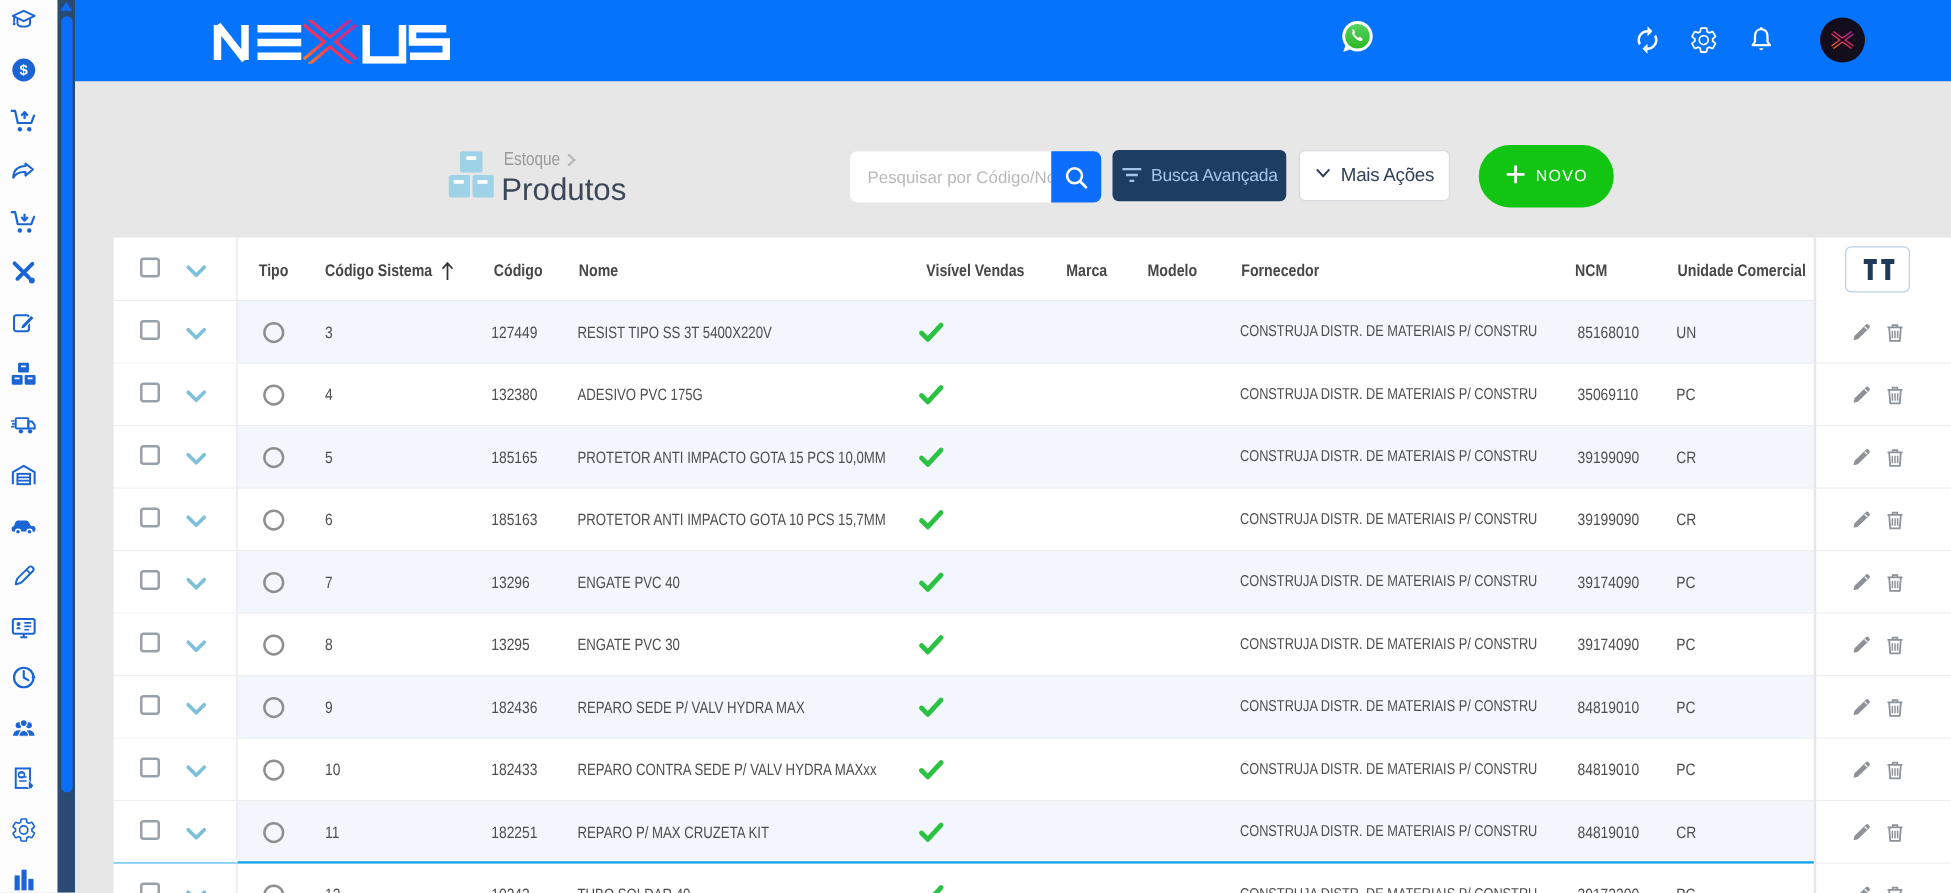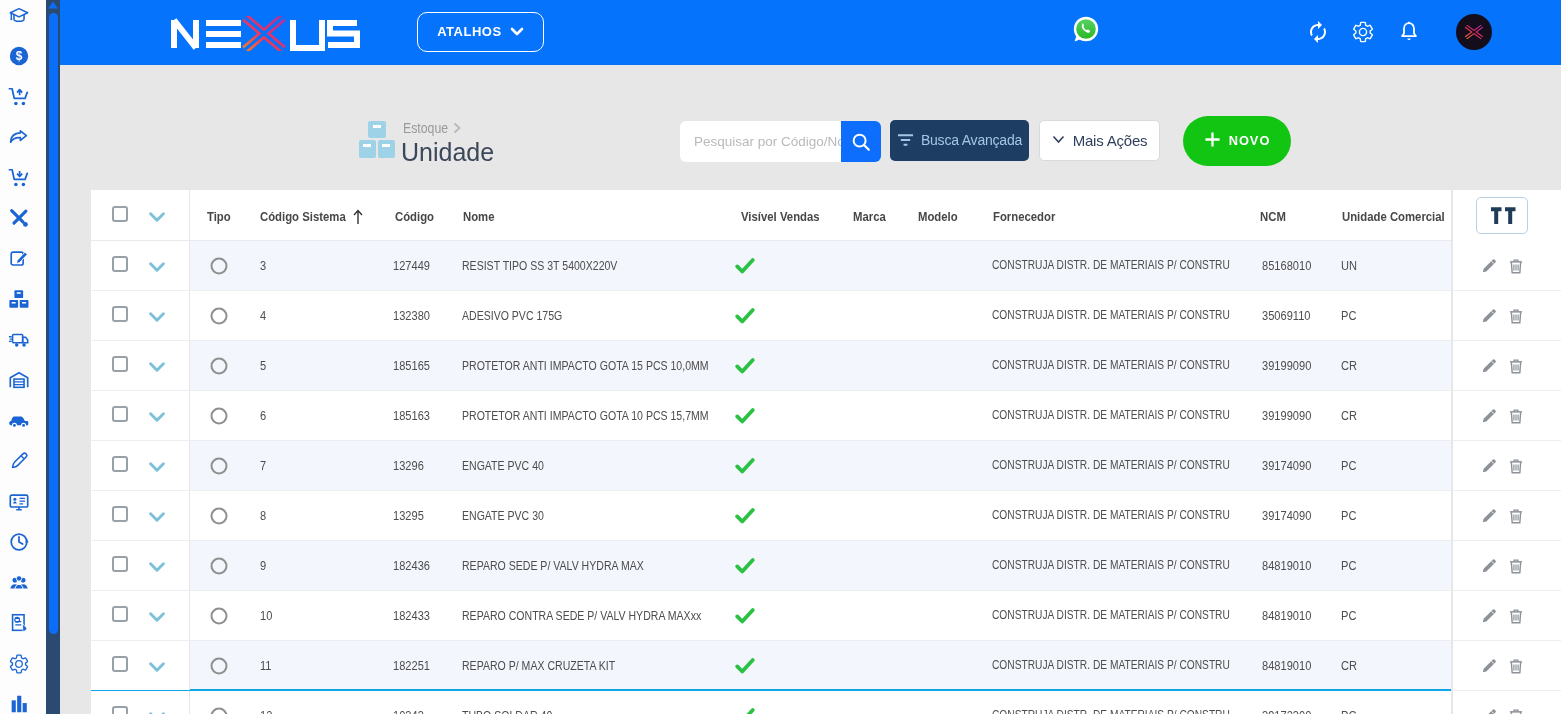--- a/index.html
+++ b/index.html
@@ -129,23 +129,20 @@
         </defs>
 <path d="M4 32 V4 M4 4 L26 32 M26 32 V4" fill="none" stroke="#fff" stroke-width="6"></path>
 <rect x="36" y="4" width="35" height="6" fill="#fff"></rect>
 <rect x="36" y="15" width="35" height="6" fill="#fff"></rect>
 <rect x="36" y="26" width="35" height="6" fill="#fff"></rect>
 <path d="M75 1.5 113 33.5 M113 1.5 75 33.5" fill="none" stroke="url(#nxg)" stroke-width="8.5"></path>
 <path d="M75 1.5 113 33.5 M113 1.5 75 33.5" fill="none" stroke="#0573fc" stroke-width="3.2"></path>
 <path d="M123 4 V32 H152 V4" fill="none" stroke="#fff" stroke-width="6"></path>
 <path d="M187 7 H160 V17.5 H187 V29 H158" fill="none" stroke="#fff" stroke-width="6"></path>
 </svg></div>
-  <div class="abs" style="left:357px;top:12px;width:127px;height:40px;border:1.5px solid #fff;border-radius:10px;color:#fff;font-size:13px;font-weight:bold;letter-spacing:.5px;line-height:37px;text-align:center">ATALHOS&nbsp;&nbsp;<svg width="14" height="10" viewBox="0 0 14 10" style="vertical-align:-1px">
-        <path d="M2 2l5 5 5-5" fill="none" stroke="#fff" stroke-width="2.6" stroke-linecap="round" stroke-linejoin="round"></path>
-      </svg></div>
   <div class="abs" style="left:1011px;top:15px"><svg width="30" height="30" viewBox="0 0 30 30">
 <defs>
           <linearGradient id="wag" x1="0" y1="0" x2="0" y2="1">
             <stop offset="0" stop-color="#57d163"></stop>
             <stop offset="1" stop-color="#2bb826"></stop>
           </linearGradient>
         </defs>
 <path d="M3.5 26.5 6 19.5 l4.5 4.5Z" fill="#fff"></path>
 <circle cx="15" cy="14" r="12.2" fill="#fff"></circle>
 <circle cx="15" cy="14" r="9.8" fill="url(#wag)"></circle>
@@ -179,38 +176,38 @@
 <div class="abs" style="left:368px;top:121px;width:18px;height:17px;background:#9ed2e7;border-radius:2px"></div>
 <div class="abs" style="left:359px;top:140px;width:17px;height:18px;background:#9ed2e7;border-radius:2px"></div>
 <div class="abs" style="left:378px;top:140px;width:17px;height:18px;background:#9ed2e7;border-radius:2px"></div>
 <div class="abs" style="left:373px;top:125px;width:8px;height:3px;background:#fff"></div>
 <div class="abs" style="left:363px;top:144px;width:8px;height:3px;background:#fff"></div>
 <div class="abs" style="left:382px;top:144px;width:8px;height:3px;background:#fff"></div>
 <div class="abs" style="left:403px;top:119px;font-size:15px;color:#9a9a9a;transform:scaleX(.82);transform-origin:0 50%">Estoque</div>
 <svg width="10" height="12" viewBox="0 0 10 12" style="position:absolute;left:452px;top:122px">
     <path d="M2.5 1.5 7.5 6l-5 4.5" fill="none" stroke="#b9b9b9" stroke-width="1.8"></path>
   </svg>
-<div class="abs" style="left:401px;top:138px;font-size:25px;color:#3c4859">Unidade</div>
+<div class="abs" style="left:401px;top:138px;font-size:25px;color:#3c4859">Produtos</div>
 
 <div class="abs" style="left:680px;top:121px;width:161px;height:41px;background:#fff;border-radius:6px 0 0 6px;line-height:41px;padding-left:14px;font-size:13.5px;color:#b9b9b9;overflow:hidden;white-space:nowrap">Pesquisar por Código/Nome</div>
 <div class="abs" style="left:841px;top:121px;width:40px;height:41px;background:#0d6efd;border-radius:0 6px 6px 0">
   <svg width="22" height="22" viewBox="0 0 24 24" style="position:absolute;left:9px;top:10px">
       <circle cx="10.5" cy="10.5" r="6.5" fill="none" stroke="#fff" stroke-width="2.2"></circle>
       <path d="M15.3 15.3 20.5 20.5" stroke="#fff" stroke-width="2.4" stroke-linecap="round"></path>
     </svg>
 </div>
 <div class="abs" style="left:890px;top:120px;width:139px;height:41px;background:#1d3d63;border-radius:5px;line-height:41px;color:#a6c5e6;font-size:14px;letter-spacing:-.2px;text-align:center">
   <svg width="17" height="14" viewBox="0 0 18 14" style="vertical-align:-2px;margin-right:7px">
       <path d="M1 2h16M4 7h10M7 12h4" stroke="#a6c5e6" stroke-width="2"></path>
     </svg>Busca Avançada</div>
 <div class="abs" style="left:1039px;top:120px;width:121px;height:41px;background:#fff;border:1px solid #d7dbe0;border-radius:5px;line-height:39px;color:#31405a;font-size:15px;letter-spacing:-.2px;text-align:center">
   <svg width="13" height="9" viewBox="0 0 13 9" style="vertical-align:2px;margin-right:8px">
       <path d="M1.5 1.5 6.5 7l5-5.5" fill="none" stroke="#31405a" stroke-width="1.6"></path>
     </svg>Mais Ações</div>
-<div class="abs" style="left:1183px;top:116px;width:108px;height:50px;background:#13c513;border-radius:25px;color:#fff;text-align:center;line-height:50px;font-size:12.8px;font-weight:bold;letter-spacing:1px">
+<div class="abs" style="left:1183px;top:116px;width:108px;height:50px;background:#13c513;border-radius:25px;color:#fff;text-align:center;line-height:50px;font-size:12.8px;font-weight:normal;letter-spacing:1px">
   <svg width="17" height="17" viewBox="0 0 24 24" style="vertical-align:-3px;margin-right:8px">
       <path d="M12 2v20M2 12h20" stroke="#fff" stroke-width="3.2"></path>
     </svg>NOVO</div>
 
 <div class="abs" style="left:91px;top:190px;width:1360px;height:51px;background:#fff;border-bottom:1px solid #e8eaec">
   <div style="position:absolute;left:0;top:0;width:99px;height:50px;border-right:1px solid #e4e6e8">
     <div class="cb" style="left:21px;top:16px"></div>
     <svg width="22" height="22" viewBox="0 0 24 24" style="position:absolute;left:55px;top:16px">
         <path d="M5 8.5l7 7 7-7" fill="none" stroke="#7cc0da" stroke-width="3.2" stroke-linecap="round" stroke-linejoin="round"></path>
       </svg>

